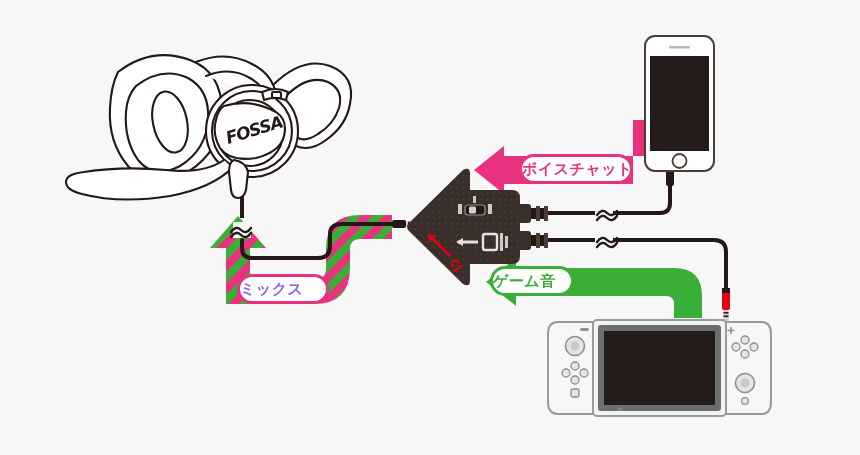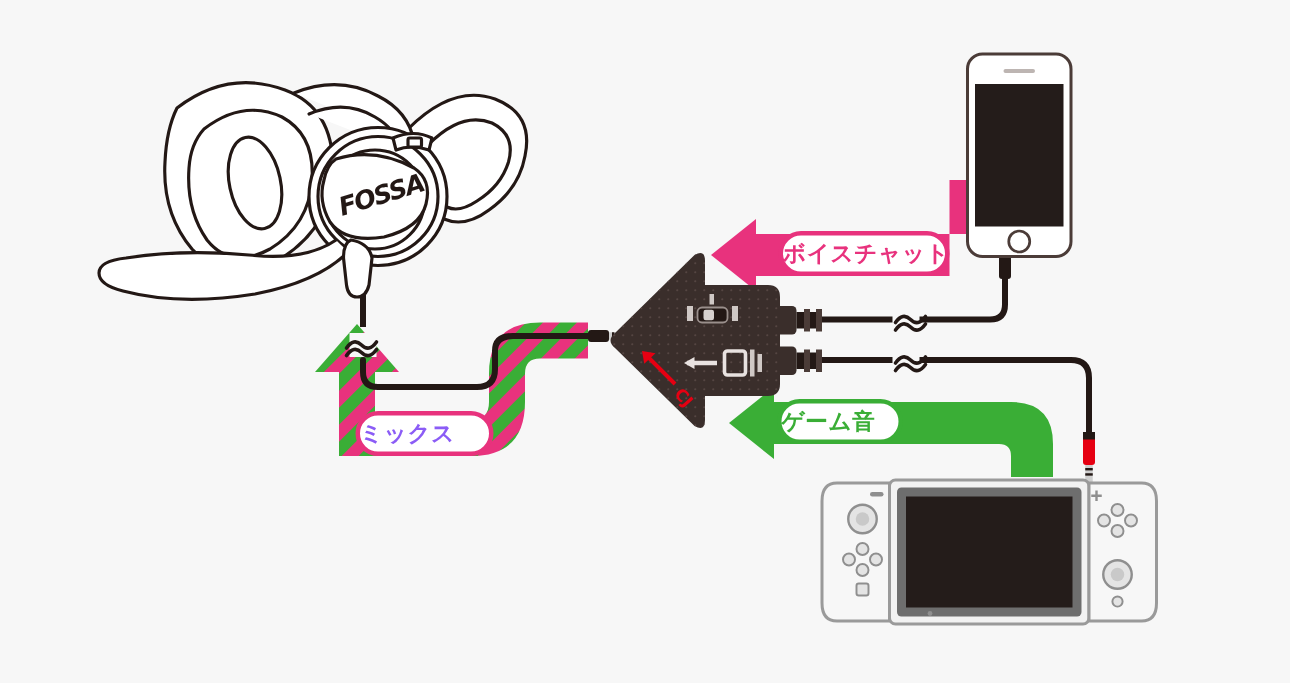--- a/index.html
+++ b/index.html
@@ -21,21 +21,21 @@
     font-weight:bold;
     letter-spacing:0.5px;
     white-space:nowrap;
     box-sizing:border-box;
   }
   .lbl-voice{
     left:519px;top:154px;width:114px;height:30px;
     border:3px solid #e8327d;color:#e8327d;font-size:15px;
   }
   .lbl-game{
-    left:518px;top:266px;width:84px;height:30px;
+    left:490px;top:266px;width:84px;height:30px;
     border:3px solid #3aae36;color:#3aae36;font-size:15px;font-family:Liberation Serif, serif;
   }
   .lbl-mix{
     left:237px;top:274px;width:92px;height:30px;
     border:3px solid #e8327d;color:#8b5cf6;font-size:15px;
   }
 </style>
 </head>
 <body>
 

